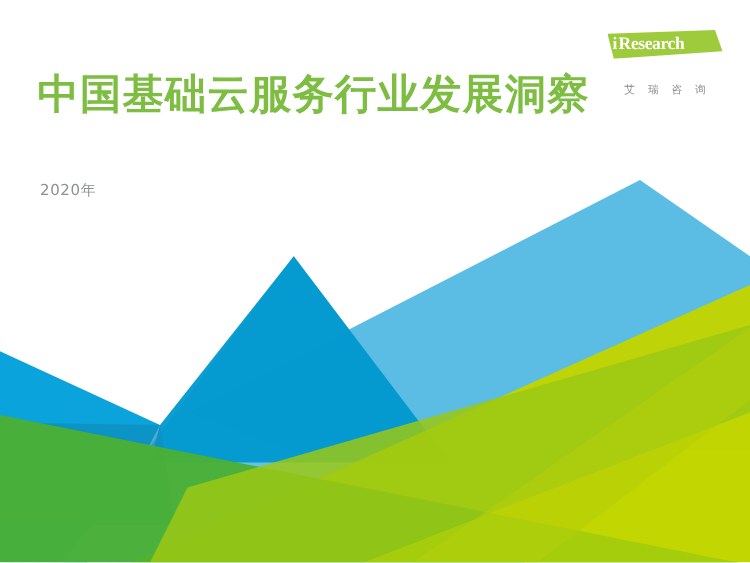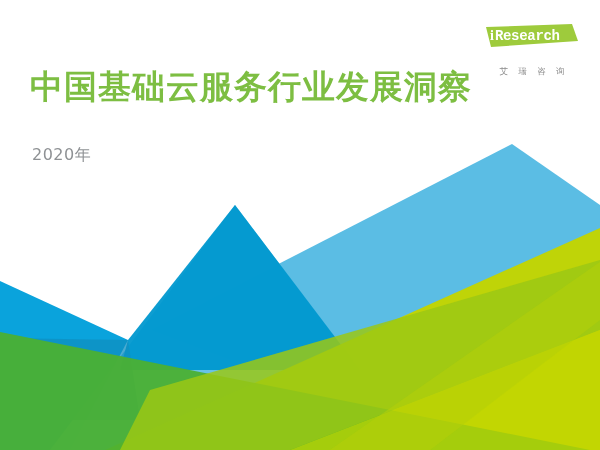--- a/index.html
+++ b/index.html
@@ -62,53 +62,53 @@
     line-height: 1;
     margin-right: 1px;
     letter-spacing: 0;
   }
   #logo-word {
     color: #ffffff;
     font-size: 14px;
     font-weight: bold;
     line-height: 1;
     letter-spacing: -0.3px;
-    font-family: Liberation Mono, monospace;
+    font-family: Liberation Serif, serif;
   }
   #logo-sub {
     margin-top: 20px;
     color: #8a8a8a;
     font-size: 8.5px;
     letter-spacing: 4px;
     text-indent: 4px;
     line-height: 1.1;
     white-space: nowrap;
   }
   
   #title-main {
     position: absolute;
     left: 30px;
-    top: 68px;
+    top: 56px;
     margin: 0;
     color: #7dbe42;
     font-size: 33px;
     font-weight: bold;
     letter-spacing: 1px;
     line-height: 1.15;
     white-space: nowrap;
     z-index: 4;
     font-family: "DejaVu Sans", "Liberation Sans", sans-serif;
   }
   #title-year {
     position: absolute;
     left: 32px;
     top: 145px;
     margin: 0;
     color: #8e9194;
-    font-size: 16px;
+    font-size: 12px;
     font-weight: normal;
     letter-spacing: 0.5px;
     line-height: 1.2;
     white-space: nowrap;
     z-index: 4;
     font-family: "DejaVu Sans", "Liberation Sans", sans-serif;
   }
 </style>
 </head>
 <body>

